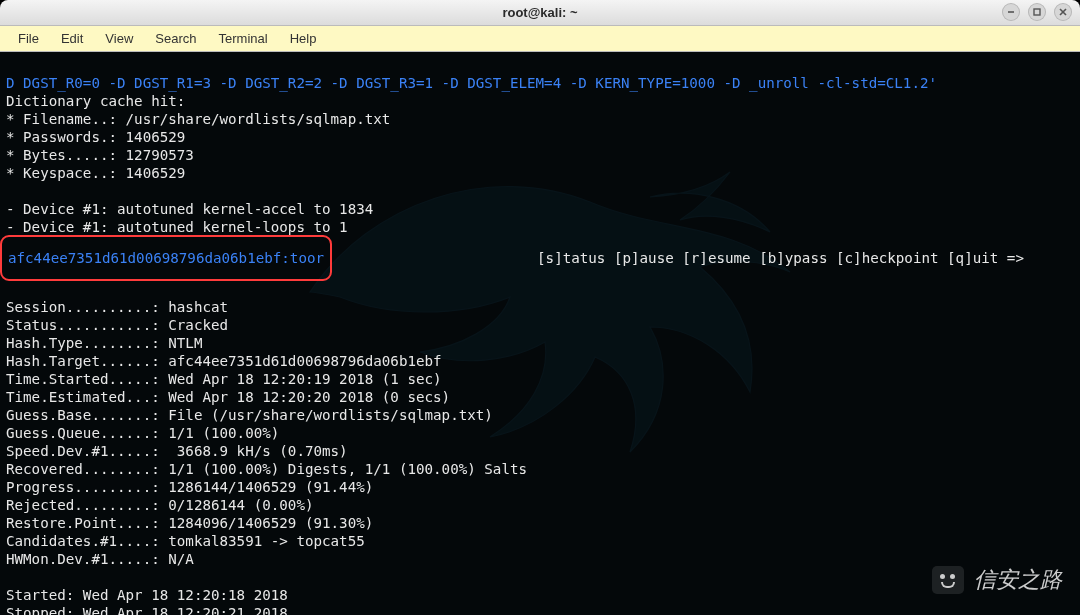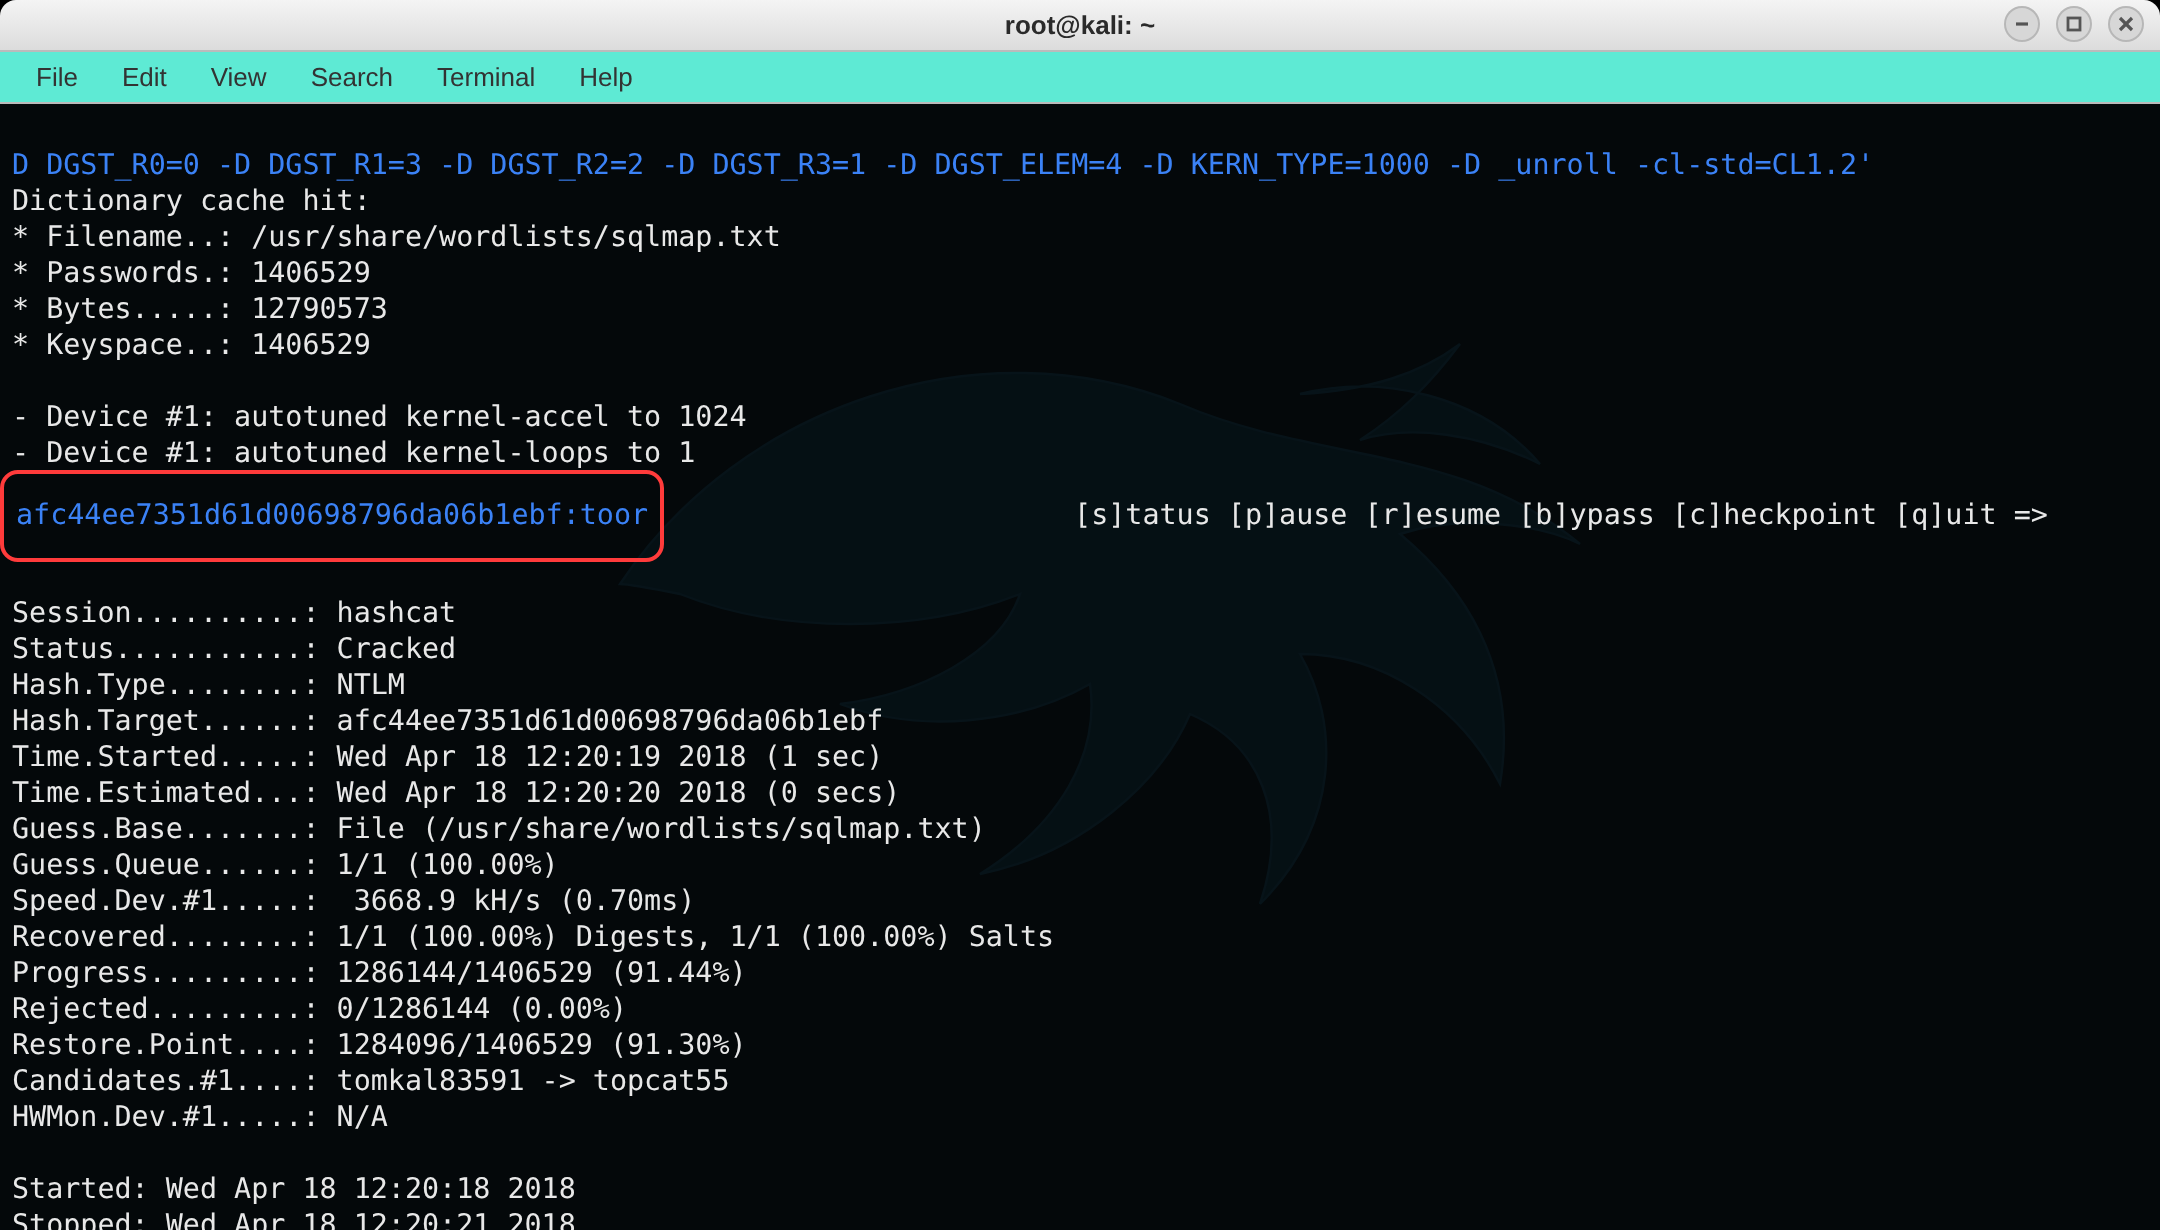--- a/index.html
+++ b/index.html
@@ -25,21 +25,21 @@
   .win-btn {
     width: 18px; height: 18px; border-radius: 50%;
     background: #d7d7d7;
     display: flex; align-items: center; justify-content: center;
     font-size: 11px; color: #555;
     cursor: pointer;
     box-shadow: inset 0 0 0 1px rgba(0,0,0,.15);
   }
   .menubar {
     height: 26px;
-    background: #5eead4;
+    background: #fef9c3;
     display: flex; align-items: center;
     padding: 0 8px;
     gap: 2px;
     border-bottom: 1px solid #bbb;
     font-size: 13px; color: #333;
   }
   .menu-item {
     padding: 2px 10px;
     border-radius: 3px;
     cursor: default;
@@ -158,21 +158,21 @@
     </div>
 
     <div class="term-content">
 <span class="yellow">D DGST_R0=0 -D DGST_R1=3 -D DGST_R2=2 -D DGST_R3=1 -D DGST_ELEM=4 -D KERN_TYPE=1000 -D _unroll -cl-std=CL1.2'</span>
 <span class="white">Dictionary cache hit:</span>
 <span class="white">* Filename..: /usr/share/wordlists/sqlmap.txt</span>
 <span class="white">* Passwords.: 1406529</span>
 <span class="white">* Bytes.....: 12790573</span>
 <span class="white">* Keyspace..: 1406529</span>
 
-<span class="white">- Device #1: autotuned kernel-accel to 1024</span>
+<span class="white">- Device #1: autotuned kernel-accel to 1834</span>
 <span class="white">- Device #1: autotuned kernel-loops to 1</span>
 <span><span class="found-box"><span class="yellow">afc44ee7351d61d00698796da06b1ebf:toor</span></span>                        <span class="white bold">[s]tatus [p]ause [r]esume [b]ypass [c]heckpoint [q]uit =&gt;</span></span>
 
 <span class="white">Session..........: hashcat</span>
 <span class="white">Status...........: Cracked</span>
 <span class="white">Hash.Type........: NTLM</span>
 <span class="white">Hash.Target......: afc44ee7351d61d00698796da06b1ebf</span>
 <span class="white">Time.Started.....: Wed Apr 18 12:20:19 2018 (1 sec)</span>
 <span class="white">Time.Estimated...: Wed Apr 18 12:20:20 2018 (0 secs)</span>
 <span class="white">Guess.Base.......: File (/usr/share/wordlists/sqlmap.txt)</span>
@@ -184,15 +184,21 @@
 <span class="white">Restore.Point....: 1284096/1406529 (91.30%)</span>
 <span class="white">Candidates.#1....: tomkal83591 -&gt; topcat55</span>
 <span class="white">HWMon.Dev.#1.....: N/A</span>
 
 <span class="white">Started: Wed Apr 18 12:20:18 2018</span>
 <span class="white">Stopped: Wed Apr 18 12:20:21 2018</span>
 <span><span class="redbold">root@kali</span><span class="white">:</span><span class="blue bold">~</span><span class="white">#</span></span>
 
 </div>
 
+    <div class="watermark">
+      <div class="watermark-icon">
+          <span class="mouth"></span>
+        </div>
+      <span>信安之路</span>
+    </div>
 
   </div>
 </div>
 
 </body></html>

